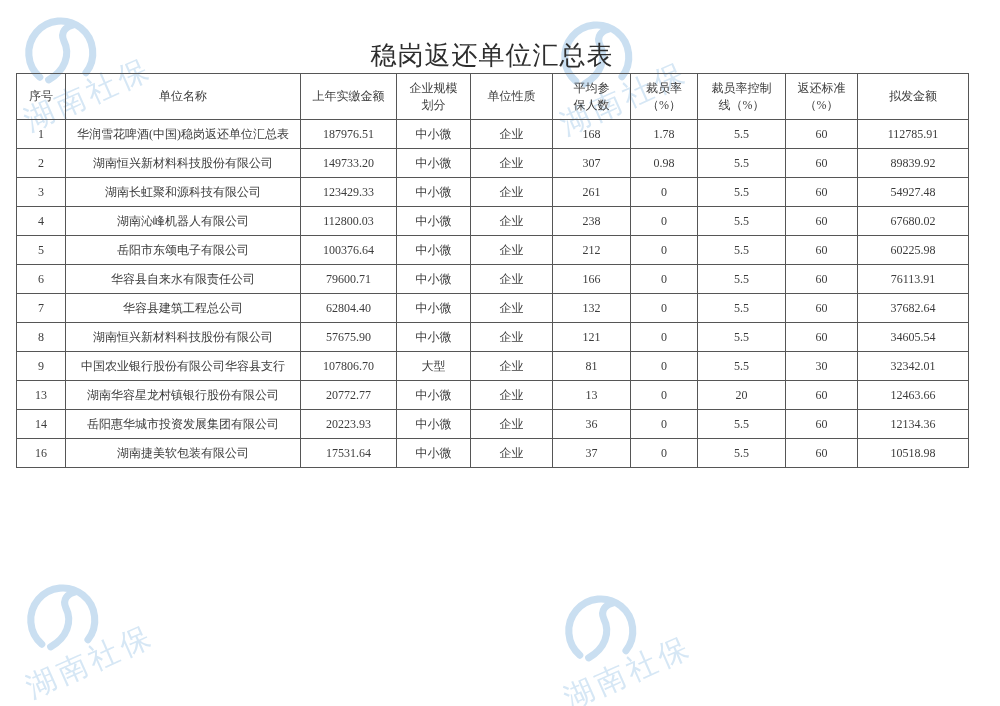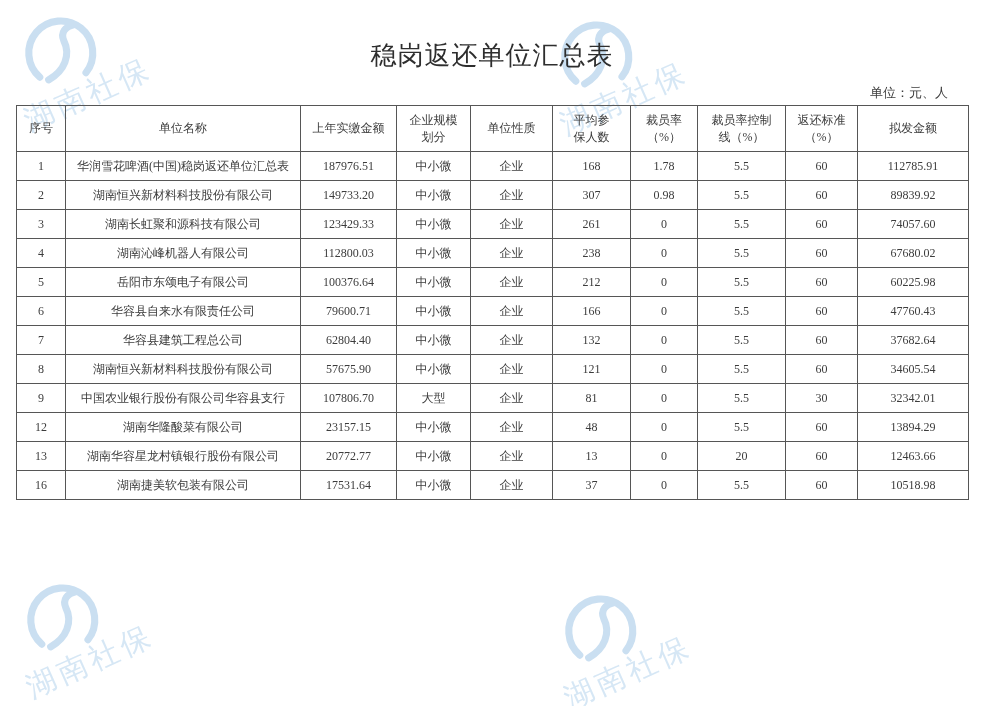--- a/index.html
+++ b/index.html
@@ -141,21 +141,20 @@
   <div class="watermark wm-4">
     <svg class="wm-logo" width="80" height="80" viewBox="0 0 90 90">
       <path d="M 20 71 A 36 36 0 1 1 72 66" stroke-width="8"></path>
       <path d="M 30 74 C 48 64 55 46 47 30 C 43 21 49 14 58 12" stroke-width="8"></path>
     </svg>
     <span class="wm-text">湖南社保</span>
   </div>
 
   <div class="content">
     <h1 class="doc-title">稳岗返还单位汇总表</h1>
-    <div class="unit-note">单位：元、人</div>
 
     <table class="summary">
       <colgroup>
         <col class="w0">
           <col class="w1">
           <col class="w2">
           <col class="w3">
           <col class="w4">
         <col class="w5">
           <col class="w6">
@@ -210,21 +209,21 @@
           <tr>
             <td>3</td>
             <td>湖南长虹聚和源科技有限公司</td>
             <td>123429.33</td>
             <td>中小微</td>
             <td>企业</td>
             <td>261</td>
             <td>0</td>
             <td>5.5</td>
             <td>60</td>
-            <td>74057.60</td>
+            <td>54927.48</td>
           </tr>
           <tr>
             <td>4</td>
             <td>湖南沁峰机器人有限公司</td>
             <td>112800.03</td>
             <td>中小微</td>
             <td>企业</td>
             <td>238</td>
             <td>0</td>
             <td>5.5</td>
@@ -246,21 +245,21 @@
           <tr>
             <td>6</td>
             <td>华容县自来水有限责任公司</td>
             <td>79600.71</td>
             <td>中小微</td>
             <td>企业</td>
             <td>166</td>
             <td>0</td>
             <td>5.5</td>
             <td>60</td>
-            <td>47760.43</td>
+            <td>76113.91</td>
           </tr>
           <tr>
             <td>7</td>
             <td>华容县建筑工程总公司</td>
             <td>62804.40</td>
             <td>中小微</td>
             <td>企业</td>
             <td>132</td>
             <td>0</td>
             <td>5.5</td>
@@ -285,44 +284,44 @@
             <td>107806.70</td>
             <td>大型</td>
             <td>企业</td>
             <td>81</td>
             <td>0</td>
             <td>5.5</td>
             <td>30</td>
             <td>32342.01</td>
           </tr>
           <tr>
-            <td>12</td>
-            <td>湖南华隆酸菜有限公司</td>
-            <td>23157.15</td>
-            <td>中小微</td>
-            <td>企业</td>
-            <td>48</td>
-            <td>0</td>
-            <td>5.5</td>
-            <td>60</td>
-            <td>13894.29</td>
-          </tr>
-          <tr>
             <td>13</td>
             <td>湖南华容星龙村镇银行股份有限公司</td>
             <td>20772.77</td>
             <td>中小微</td>
             <td>企业</td>
             <td>13</td>
             <td>0</td>
             <td>20</td>
             <td>60</td>
             <td>12463.66</td>
           </tr>
           <tr>
+            <td>14</td>
+            <td>岳阳惠华城市投资发展集团有限公司</td>
+            <td>20223.93</td>
+            <td>中小微</td>
+            <td>企业</td>
+            <td>36</td>
+            <td>0</td>
+            <td>5.5</td>
+            <td>60</td>
+            <td>12134.36</td>
+          </tr>
+          <tr>
             <td>16</td>
             <td>湖南捷美软包装有限公司</td>
             <td>17531.64</td>
             <td>中小微</td>
             <td>企业</td>
             <td>37</td>
             <td>0</td>
             <td>5.5</td>
             <td>60</td>
             <td>10518.98</td>

